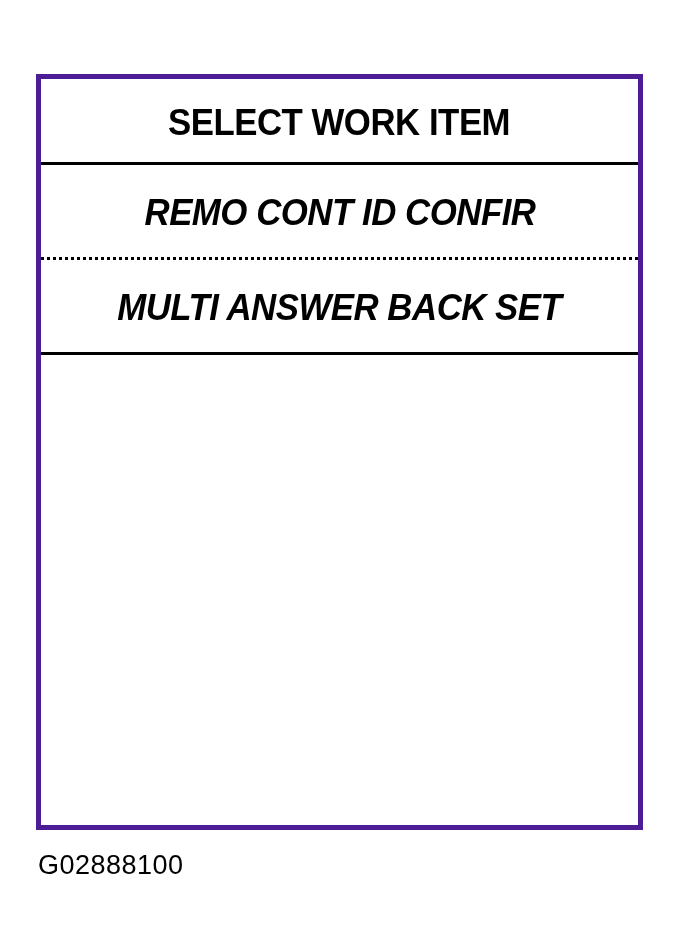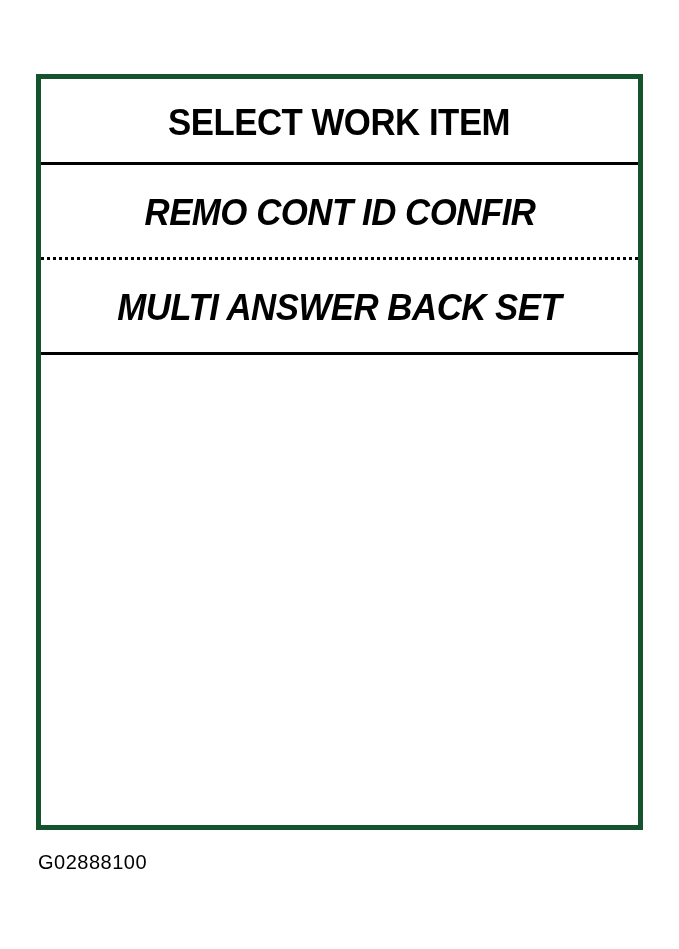--- a/index.html
+++ b/index.html
@@ -18,21 +18,21 @@
   }
 
   
   #screen-panel {
     position: absolute;
     left: 36px;
     top: 74px;
     width: 607px;
     height: 756px;
     box-sizing: border-box;
-    border: 5px solid #14532d;
+    border: 5px solid #4c1d95;
     background: #ffffff;
     display: flex;
     flex-direction: column;
   }
 
   .menu-row {
     box-sizing: border-box;
     width: 100%;
     background: #ffffff;
     display: flex;
@@ -84,21 +84,21 @@
 
   .row-label.label-header {
     font-size: 37px;
   }
 
   
   #figure-caption {
     position: absolute;
     left: 38px;
     top: 852px;
-    font-size: 20px;
+    font-size: 27px;
     line-height: 1;
     font-weight: normal;
     letter-spacing: 0.5px;
     color: #000000;
     white-space: nowrap;
   }
 </style>
 </head>
 <body>
 

